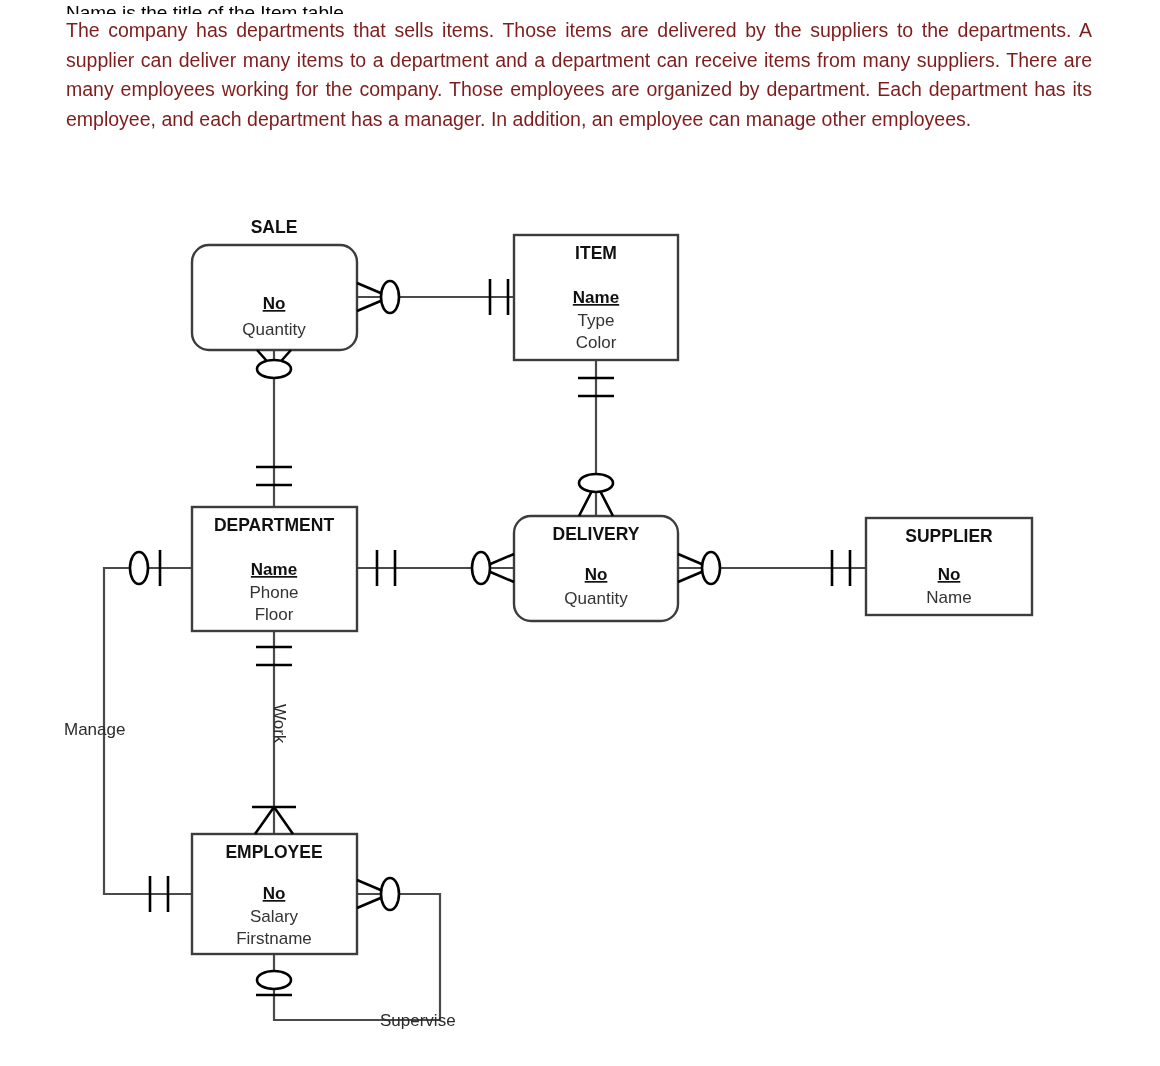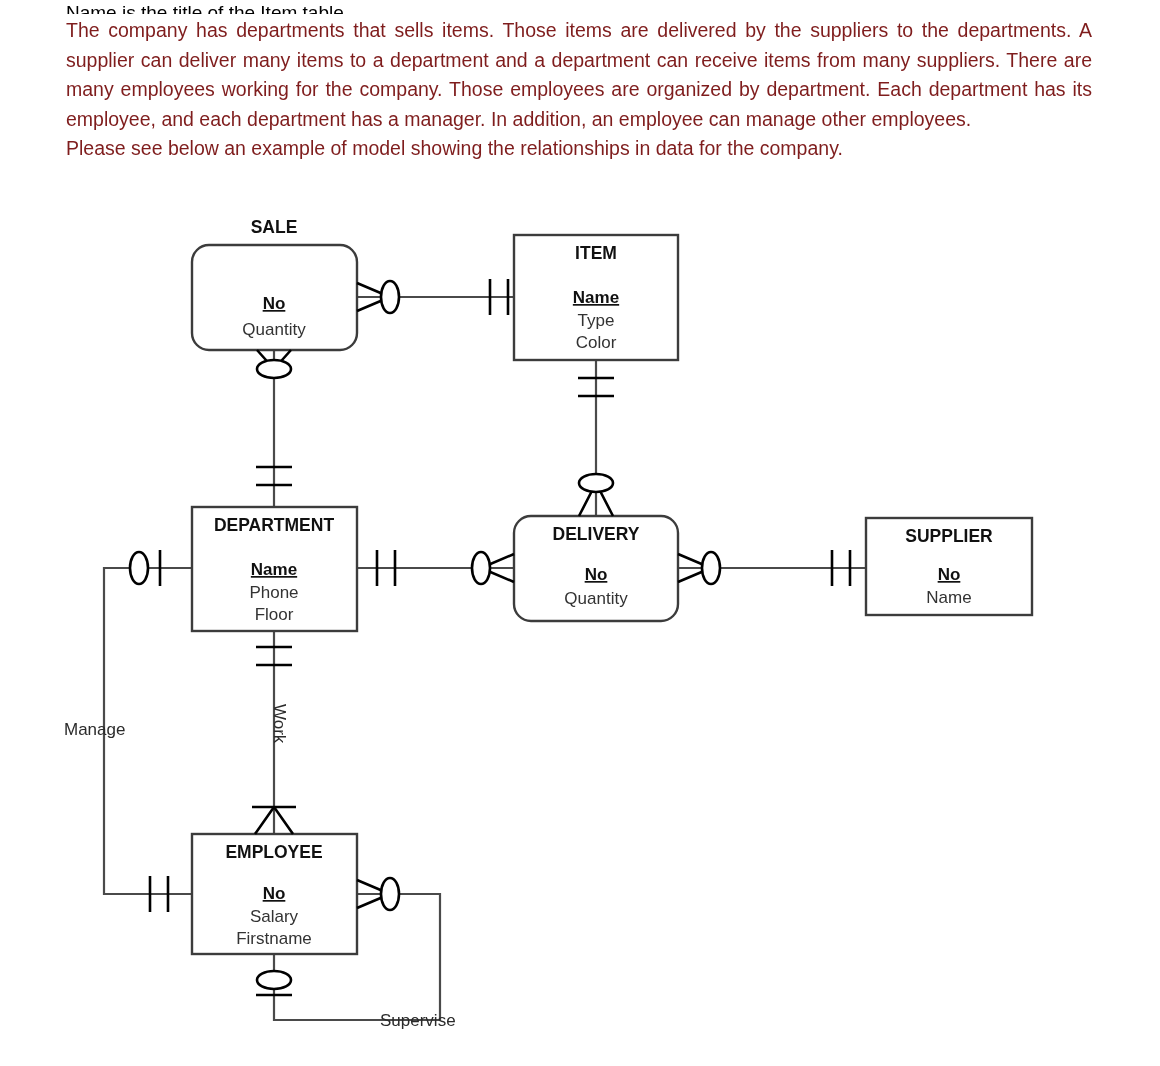--- a/index.html
+++ b/index.html
@@ -112,21 +112,20 @@
   }
 </style>
 </head>
 <body>
 
 <div id="page">
 
   <div id="prose">
     <div class="clipped-line"><span class="redword">Name</span><span> is the title of the Item table.</span></div>
     <p class="para">The company has departments that sells items. Those items are delivered by the suppliers to the departments. A supplier can deliver many items to a department and a department can receive items from many suppliers. There are many employees working for the company. Those employees are organized by department. Each department has its employee, and each department has a manager. In addition, an employee can manage other employees.</p>
-    <p class="para last">Please see below an example of model showing the relationships in data for the company.</p>
   </div>
 
   <div id="diagram-wrap">
     <svg id="er" width="1160" height="860" viewBox="0 0 1160 860" xmlns="http://www.w3.org/2000/svg">
 
       <g>
 
         <line class="link" x1="357" y1="88" x2="514" y2="88"></line>
 
         <line class="link" x1="274" y1="141" x2="274" y2="298"></line>

